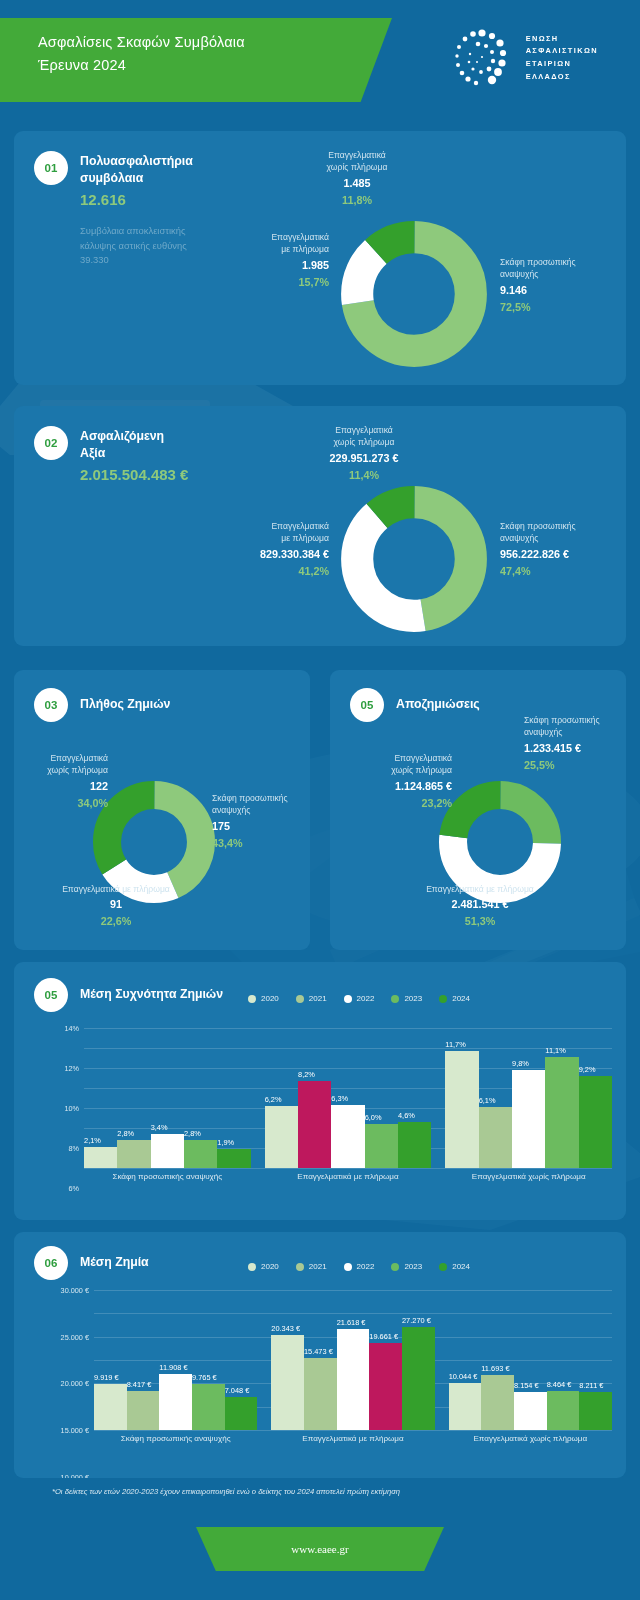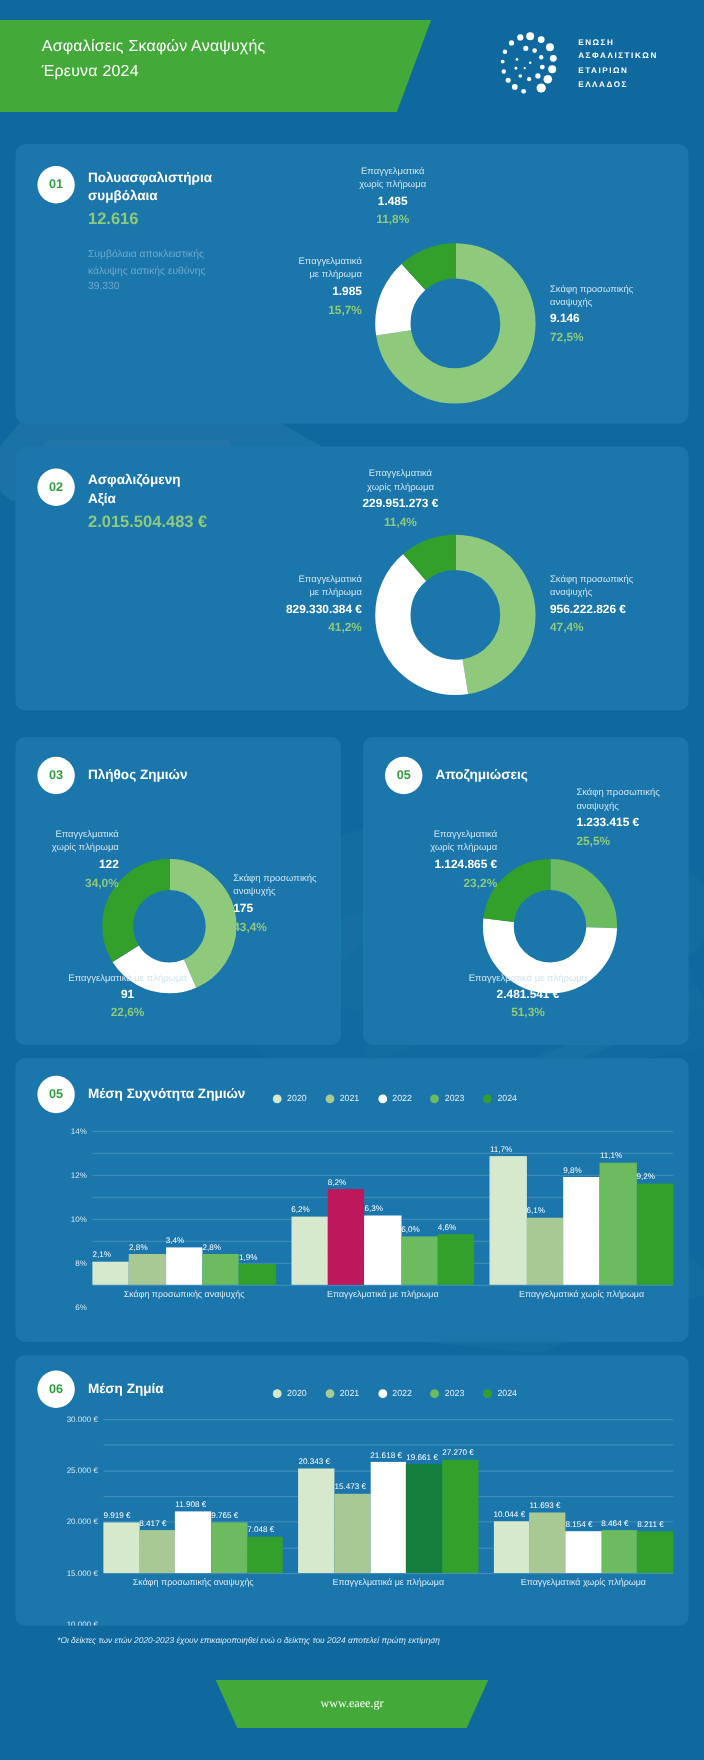--- a/index.html
+++ b/index.html
@@ -110,21 +110,21 @@
     <rect x="180" y="320" width="300" height="18" transform="rotate(-24 180 320)" fill="#3c95c3"></rect>
   </svg>
   <svg class="wm wm-3" viewBox="0 0 420 300">
     <path d="M0 220 L120 100 L300 130 L420 230 L250 290 L40 270 Z" fill="#3b93c2"></path>
     <rect x="90" y="150" width="200" height="60" fill="#4ba0cb"></rect>
     <rect x="150" y="60" width="220" height="16" transform="rotate(-22 150 60)" fill="#3c95c3"></rect>
   </svg>
 
   <div class="header">
     <div class="header-banner">
-      <div class="header-title">Ασφαλίσεις Σκαφών Αναψυχής</div>
+      <div class="header-title">Ασφαλίσεις Σκαφών Συμβόλαια</div>
       <div class="header-title">Έρευνα 2024</div>
     </div>
     <div class="logo">
       <svg class="logo-mark" viewBox="0 0 68 68">
         <g fill="#ffffff">
           <circle cx="35" cy="9" r="3.6"></circle>
             <circle cx="45" cy="12" r="3.1"></circle>
             <circle cx="53" cy="19" r="3.6"></circle>
           <circle cx="56" cy="29" r="3.1"></circle>
             <circle cx="55" cy="39" r="3.6"></circle>
@@ -522,21 +522,21 @@
               <div class="bar" style="height: 72.2073px; background: rgb(169, 201, 148);">
                 <div class="bar-lbl">15.473 €</div>
               </div>
             </div>
             <div class="bar-wrap">
               <div class="bar" style="height: 100.884px; background: rgb(255, 255, 255);">
                 <div class="bar-lbl">21.618 €</div>
               </div>
             </div>
             <div class="bar-wrap">
-              <div class="bar" style="height: 99px; background: #15803d;">
+              <div class="bar" style="height: 87px; background: #be185d;">
                 <div class="bar-lbl">19.661 €</div>
               </div>
             </div>
             <div class="bar-wrap">
               <div class="bar" style="height: 103px; background: rgb(52, 160, 44);">
                 <div class="bar-lbl">27.270 €</div>
               </div>
             </div>
           </div>
           <div class="gap"></div>

